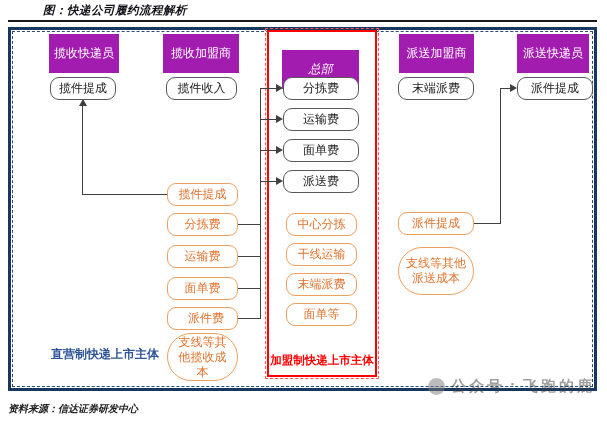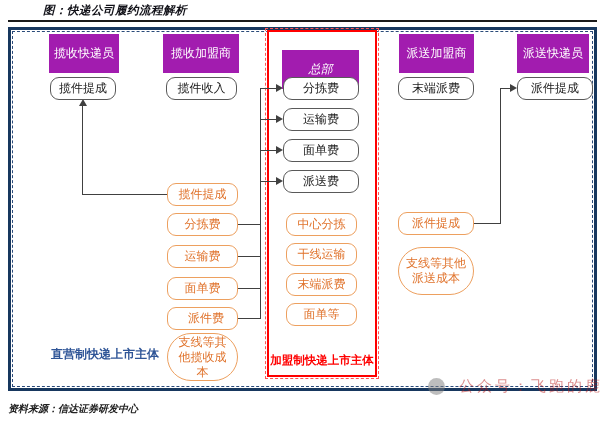--- a/index.html
+++ b/index.html
@@ -69,21 +69,21 @@
     font-size:10px;color:#222222;white-space:nowrap;text-align:center;
   }
   .watermark{
     position:absolute;left:428px;top:377px;display:flex;align-items:center;
     opacity:0.5;z-index:6;
   }
   .watermark .logo{
     width:17px;height:17px;border-radius:50%;background:#7d7d7d;margin-right:6px;flex:0 0 auto;
   }
   .watermark .wtext{
-    font-size:15px;color:#b91c1c;letter-spacing:3px;white-space:nowrap;font-weight:normal;margin-left:8px;
+    font-size:15px;color:#404040;letter-spacing:3px;white-space:nowrap;font-weight:bold;
   }
 </style>
 </head>
 <body>
 
 <div class="title">图：快递公司履约流程解析</div>
 <div class="title-rule"></div>
 
 <div class="figure">
 

